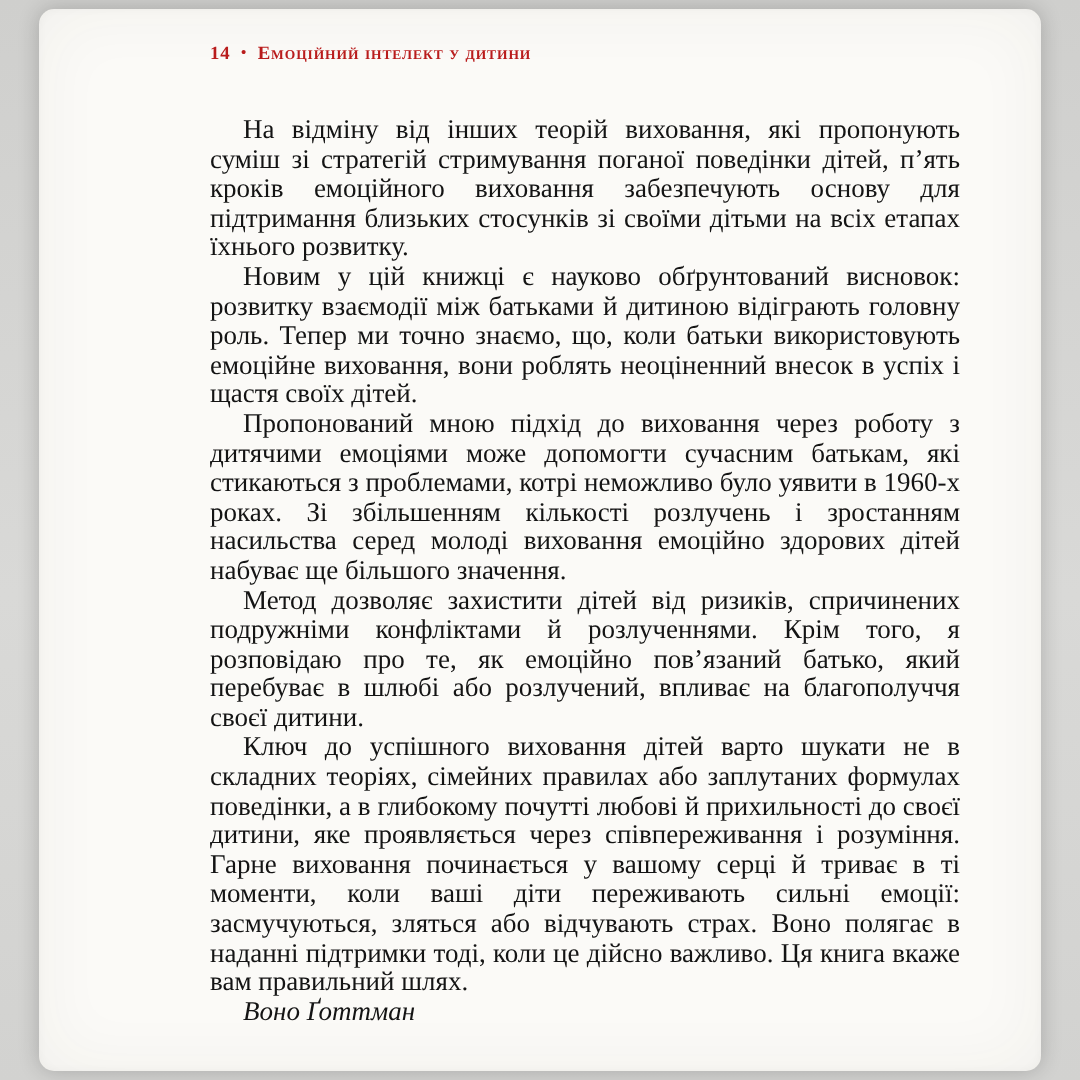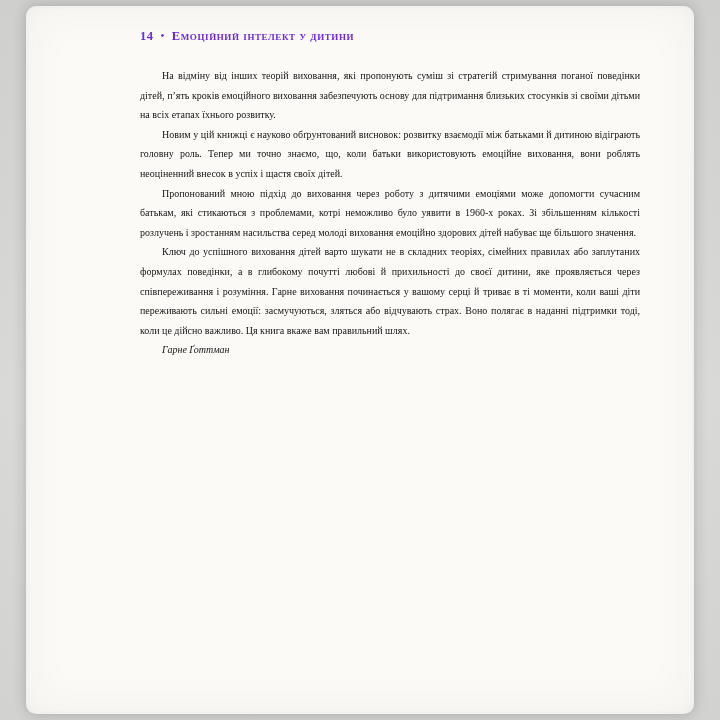--- a/index.html
+++ b/index.html
@@ -34,39 +34,39 @@
       inset 0 0 46px rgba(60,55,45,0.05),
       inset 0 0 6px rgba(60,55,45,0.04);
     padding: 22px 54px 0 114px;
   }
   .running-header {
     font-size: 12.5px;
     line-height: 15px;
     font-variant: small-caps;
     font-weight: 600;
     letter-spacing: 0.6px;
-    color: #6d28d9;
-    margin-bottom: 22px;
+    color: #b91c1c;
+    margin-bottom: 34px;
     white-space: nowrap;
   }
   .running-header .sep {
     display: inline-block;
     margin: 0 7px;
     font-size: 10px;
     vertical-align: 1px;
   }
   .body-text {
     width: 500px;
   }
   .body-text p {
     margin: 0;
     padding: 0;
     text-indent: 22px;
     text-align: justify;
-    font-size: 10px;
+    font-size: 18px;
     line-height: 19.6px;
     color: #141414;
     font-weight: 500;
   }
   .author-signature {
     margin-top: 7px;
     text-align: right;
     text-indent: 0;
     font-style: italic;
     font-weight: 600;
@@ -83,18 +83,19 @@
   <div class="book-page">
 
     <div class="running-header">
       <span>14</span><span class="sep">•</span><span>Емоційний інтелект у дитини</span>
     </div>
 
     <div class="body-text">
       <p>На відміну від інших теорій виховання, які пропонують суміш зі стратегій стримування поганої поведінки дітей, п’ять кроків емоційного виховання забезпечують основу для підтримання близьких стосунків зі своїми дітьми на всіх етапах їхнього розвитку.</p>
       <p>Новим у цій книжці є науково обґрунтований висновок: розвитку взаємодії між батьками й дитиною відіграють головну роль. Тепер ми точно знаємо, що, коли батьки використовують емоційне виховання, вони роблять неоціненний внесок в успіх і щастя своїх дітей.</p>
       <p>Пропонований мною підхід до виховання через роботу з дитячими емоціями може допомогти сучасним батькам, які стикаються з проблемами, котрі неможливо було уявити в 1960-х роках. Зі збільшенням кількості розлучень і зростанням насильства серед молоді виховання емоційно здорових дітей набуває ще більшого значення.</p>
+      <p>Метод дозволяє захистити дітей від ризиків, спричинених подружніми конфліктами й розлученнями. Крім того, я розповідаю про те, як емоційно пов’язаний батько, який перебуває в шлюбі або розлучений, впливає на благополуччя своєї дитини.</p>
       <p>Ключ до успішного виховання дітей варто шукати не в складних теоріях, сімейних правилах або заплутаних формулах поведінки, а в глибокому почутті любові й прихильності до своєї дитини, яке проявляється через співпереживання і розуміння. Гарне виховання починається у вашому серці й триває в ті моменти, коли ваші діти переживають сильні емоції: засмучуються, зляться або відчувають страх. Воно полягає в наданні підтримки тоді, коли це дійсно важливо. Ця книга вкаже вам правильний шлях.</p>
-      <p class="author-signature">Гарне Ґоттман</p>
+      <p class="author-signature">Воно Ґоттман</p>
     </div>
 
   </div>
 </div>
 
 </body></html>

